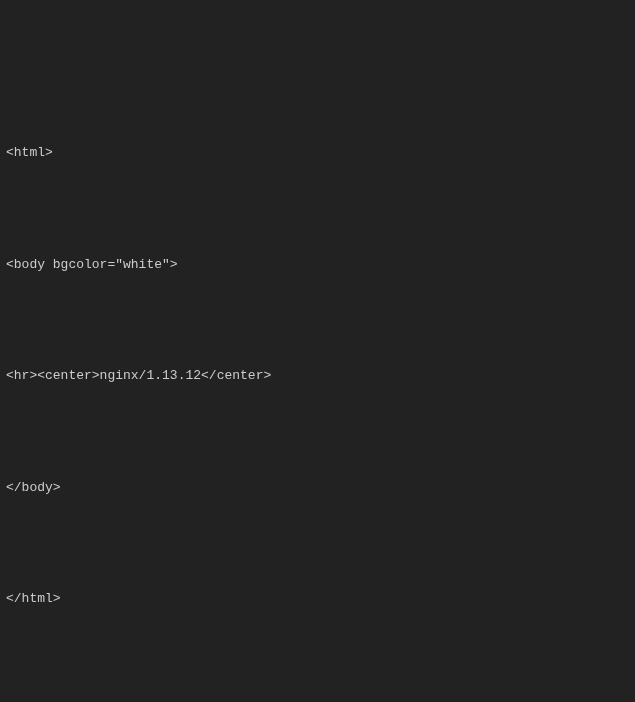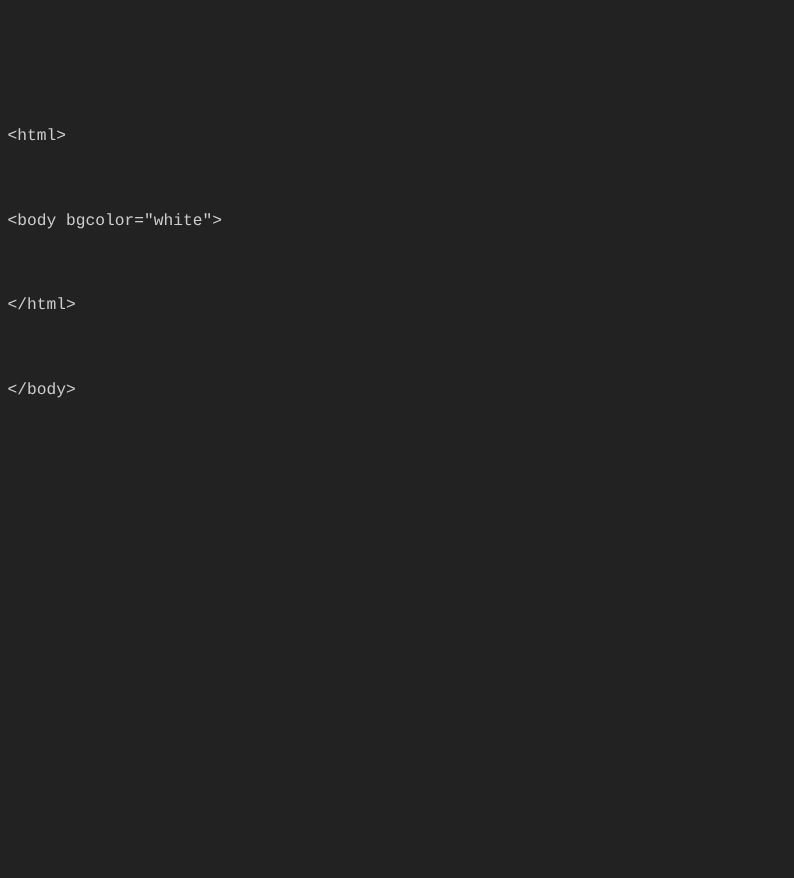--- a/index.html
+++ b/index.html
@@ -22,31 +22,33 @@
       white-space: pre;
     }
     .html-block {
       margin-bottom: 45px;
     }
     .html-block:last-child {
       margin-bottom: 0;
     }
     .code-line {
       display: block;
+      margin-top: 44px;
     }
   </style>
 </head>
 <body>
 
 <div class="code-block">
   <div class="html-block">
     <span class="code-line">&lt;html&gt;</span>
     <span class="code-line">&lt;body bgcolor="white"&gt;</span>
+    <span class="code-line">&lt;hr&gt;&lt;center&gt;nginx/1.13.12&lt;/center&gt;</span>
+    <span class="code-line">&lt;/body&gt;</span>
     <span class="code-line">&lt;/html&gt;</span>
-    <span class="code-line">&lt;/body&gt;</span>
   </div>
   <div class="html-block">
     
     
     
     
     
     
     
   </div>

